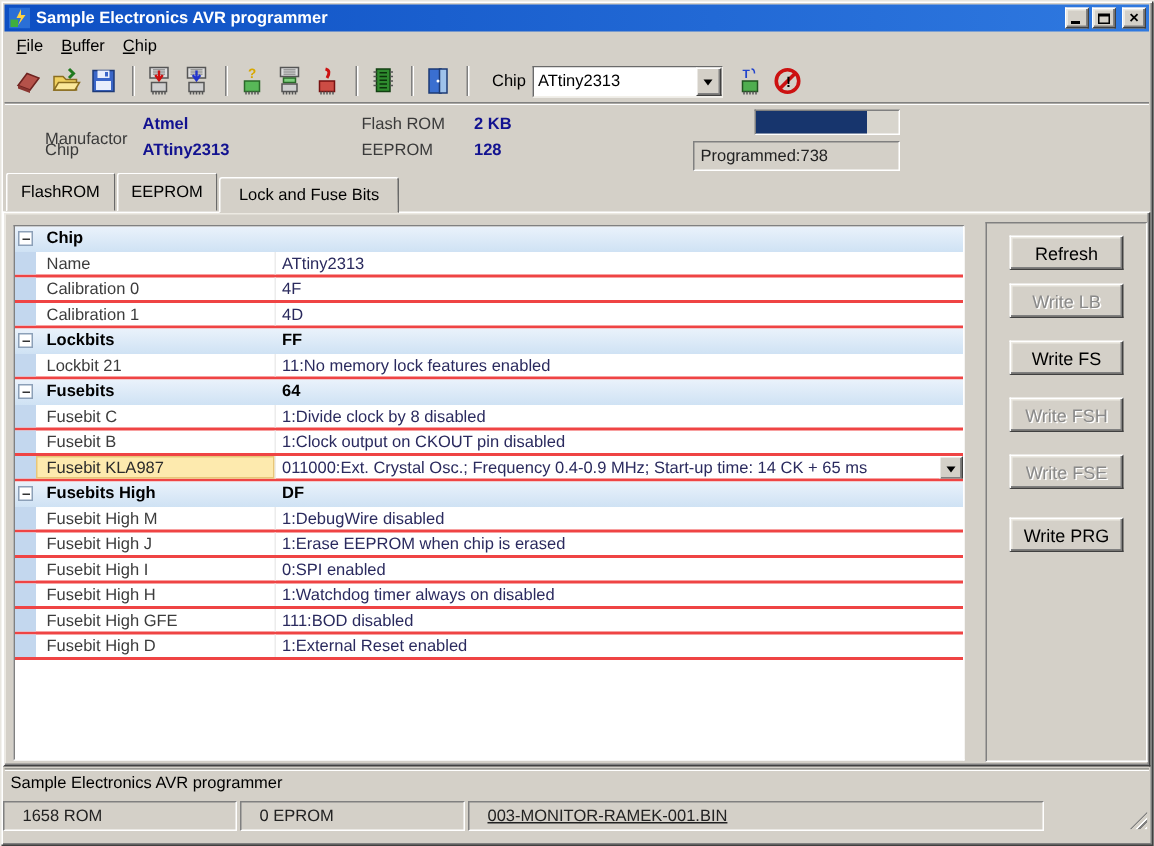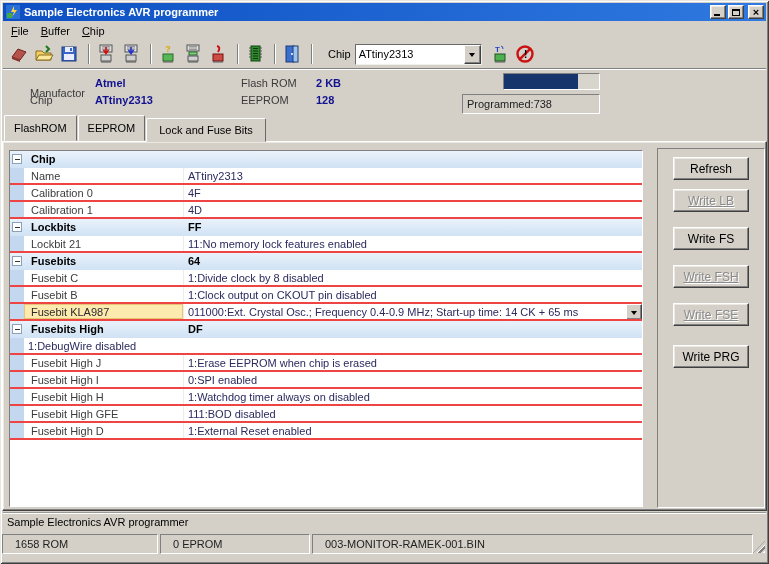--- a/index.html
+++ b/index.html
@@ -90,21 +90,21 @@
     background:#d4d0c8; border:1px solid; border-color:#fff #404040 #404040 #fff;
     box-shadow: inset -1px -1px 0 #808080; display:flex; align-items:center; justify-content:center; padding:0; }
   .gvalue.has-dd{ padding-right:18px; }
   
   .btnpanel{ position:absolute; left:654px; top:6px; width:108px; height:360px;
     border:1px solid; border-color:#808080 #fff #fff #808080; }
   .sbtn{ position:absolute; left:15px; width:76px; height:23px; background:#d4d0c8;
     border:1px solid; border-color:#fff #404040 #404040 #fff;
     box-shadow: inset -1px -1px 0 #808080, inset 1px 1px 0 #ece9e2;
     font-family:"Liberation Sans",sans-serif; font-size:12px; color:#000; }
-  .sbtn.disabled{ color:#8a8a8a; text-shadow:1px 1px 0 #fff;text-decoration:underline; }
+  .sbtn.disabled{ color:#8a8a8a; text-shadow:1px 1px 0 #fff; }
   
   .msgbar{ position:absolute; left:3px; right:3px; top:512px; height:19px;
     border-top:1px solid #9a9a94; box-shadow: inset 0 1px 0 #fff;
     display:flex; align-items:center; padding-left:4px; }
   .statusbar{ position:absolute; left:2px; right:2px; top:532px; height:24px; }
   .spanel{ position:absolute; top:2px; height:20px; border:1px solid;
     border-color:#808080 #fff #fff #808080; display:flex; align-items:center;
     padding-left:12px; color:#222; white-space:nowrap; overflow:hidden; }
   .grip{ position:absolute; right:2px; top:9px; width:12px; height:12px;
     background:repeating-linear-gradient(135deg, transparent 0 2px, #fff 2px 3px, #808080 3px 4.5px);
@@ -315,20 +315,21 @@
         <div class="gutter">
           <span class="expand-box">
             <i></i>
           </span>
         </div>
         <div class="glabel">Fusebits High</div>
         <div class="gvalue"><span>DF</span></div>
       </div>
       <div class="grow item">
         <div class="gutter"></div>
+        <div class="glabel">Fusebit High M</div>
         <div class="gvalue"><span>1:DebugWire disabled</span></div>
       </div>
       <div class="grow item">
         <div class="gutter"></div>
         <div class="glabel">Fusebit High J</div>
         <div class="gvalue"><span>1:Erase EEPROM when chip is erased</span></div>
       </div>
       <div class="grow item">
         <div class="gutter"></div>
         <div class="glabel">Fusebit High I</div>
@@ -360,15 +361,15 @@
     </div>
 </div>
 
 <div class="msgbar">
   <span>Sample Electronics AVR programmer</span>
 </div>
 
 <div class="statusbar" id="statusbar">
     <div class="spanel" style="left: 0px; width: 156px;">1658 ROM</div>
     <div class="spanel" style="left: 158px; width: 150px;">0 EPROM</div>
-    <div class="spanel" style="left: 310px; width: 441px;">003-MONITOR-RAMEK-001.BIN</div>
+    <div class="spanel" style="left: 310px; width: 384px; text-decoration: underline;">003-MONITOR-RAMEK-001.BIN</div>
     <div class="grip"></div>
   </div>
 
 </body></html>

